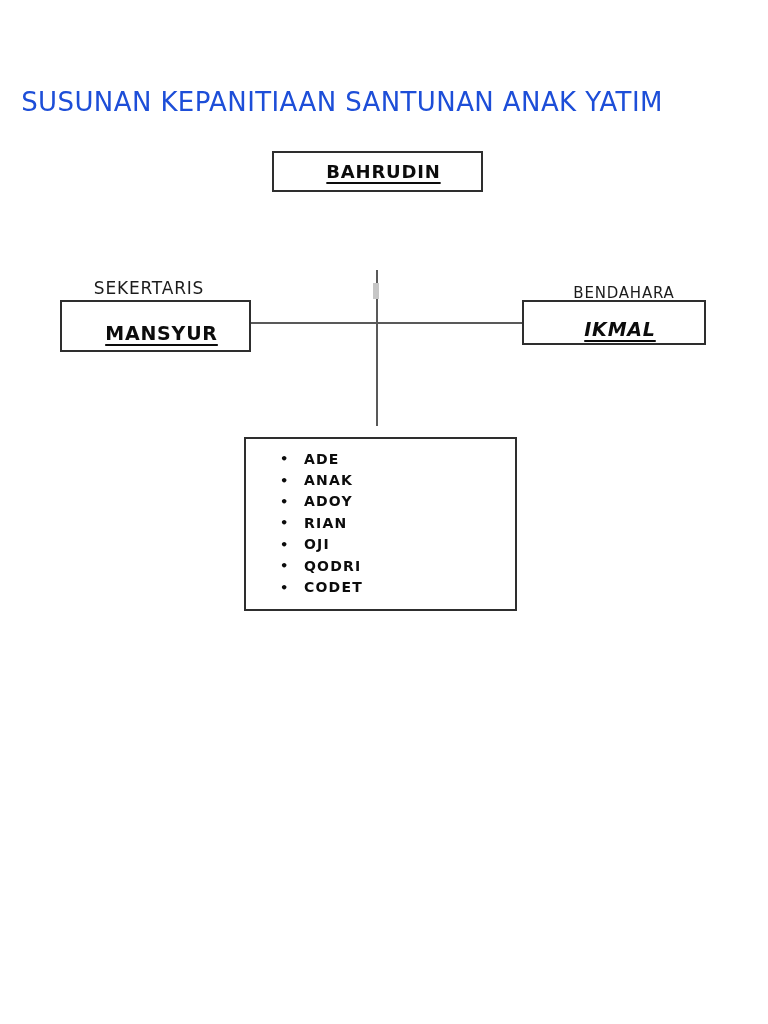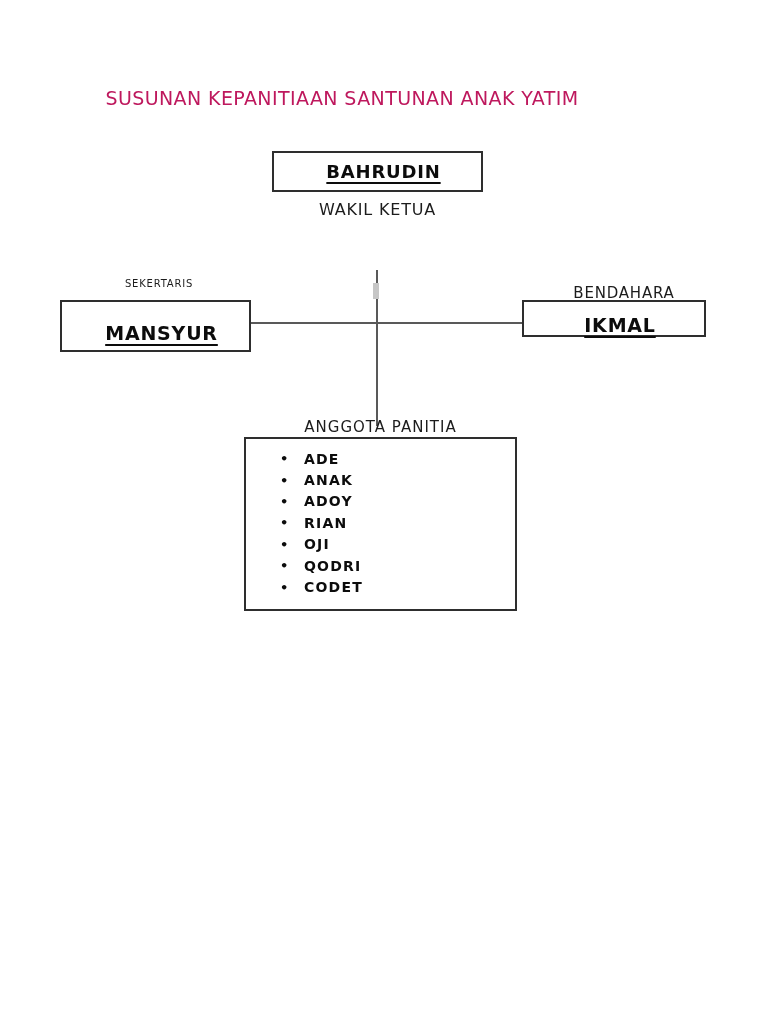--- a/index.html
+++ b/index.html
@@ -12,24 +12,24 @@
     font-family: "DejaVu Sans", sans-serif;
     color: #111111;
     overflow: hidden;
   }
   .doc-title {
     position: absolute;
     top: 87px;
     left: 0;
     width: 684px;
     text-align: center;
-    font-size: 19px;
+    font-size: 26px;
     font-weight: 400;
     letter-spacing: 0.4px;
-    color: #be185d;
+    color: #1d4ed8;
   }
   .role-label {
     position: absolute;
     text-align: center;
     font-size: 16px;
     font-weight: 400;
     letter-spacing: 0.8px;
     color: #1c1c1c;
     white-space: nowrap;
   }
@@ -47,28 +47,28 @@
     font-size: 18px;
     letter-spacing: 0.8px;
     text-decoration: underline;
     text-decoration-thickness: 2px;
     text-underline-offset: 4px;
     color: #0c0c0c;
   }
   
   .label-ketua      { top: 129px; left: 272px; width: 211px; }
   .label-wakil      { top: 200px; left: 272px; width: 211px; }
-  .label-sekertaris { top: 278px; left: 64px;  width: 190px; font-size: 10px; }
+  .label-sekertaris { top: 278px; left: 54px;  width: 190px; font-size: 17px; }
   .label-bendahara  { top: 284px; left: 529px; width: 190px; font-size: 15px; }
   .label-anggota    { top: 418px; left: 244px; width: 273px; font-size: 15px; letter-spacing: 1px; }
   
   .box-ketua   { left: 272px; top: 151px; width: 211px; height: 41px; }
   .box-wakil   { left: 272px; top: 226px; width: 211px; height: 44px; }
   .box-mansyur { left: 60px;  top: 300px; width: 191px; height: 52px; }
-  .box-ikmal   { left: 522px; top: 300px; width: 184px; height: 37px; }
+  .box-ikmal   { left: 522px; top: 300px; width: 184px; height: 45px; font-style: italic; }
   .box-ikmal .node-name, .box-mansyur .node-name { font-size: 19px; margin-top: 13px; }
   
   .connector { position: absolute; background: #595959; }
   .connector-horizontal { left: 250px; top: 322px; width: 273px; height: 2px; }
   .connector-vertical   { left: 376px; top: 270px; width: 2px;  height: 156px; }
   .connector-artifact   {
     position: absolute;
     left: 373px; top: 283px; width: 6px; height: 16px;
     background: #c6c6c6;
   }
@@ -101,37 +101,35 @@
 <body>
 
 <div class="page">
 
   <div class="doc-title">SUSUNAN KEPANITIAAN SANTUNAN ANAK YATIM</div>
 
   <div class="node-box box-ketua">
     <span class="node-name">BAHRUDIN</span>
   </div>
 
-  <div class="role-label label-wakil">WAKIL KETUA</div>
 
   <div class="connector connector-vertical"></div>
   <div class="connector-artifact"></div>
   <div class="connector connector-horizontal"></div>
 
   <div class="role-label label-sekertaris">SEKERTARIS</div>
   <div class="node-box box-mansyur">
     <span class="node-name">MANSYUR</span>
   </div>
 
   <div class="role-label label-bendahara">BENDAHARA</div>
   <div class="node-box box-ikmal">
     <span class="node-name">IKMAL</span>
   </div>
 
-  <div class="role-label label-anggota">ANGGOTA PANITIA</div>
   <div class="box-anggota">
     <ul class="member-list">
       <li class="member-item">
         <span class="member-bullet">•</span>
         <span>ADE</span>
       </li>
       <li class="member-item">
         <span class="member-bullet">•</span>
         <span>ANAK</span>
       </li>

